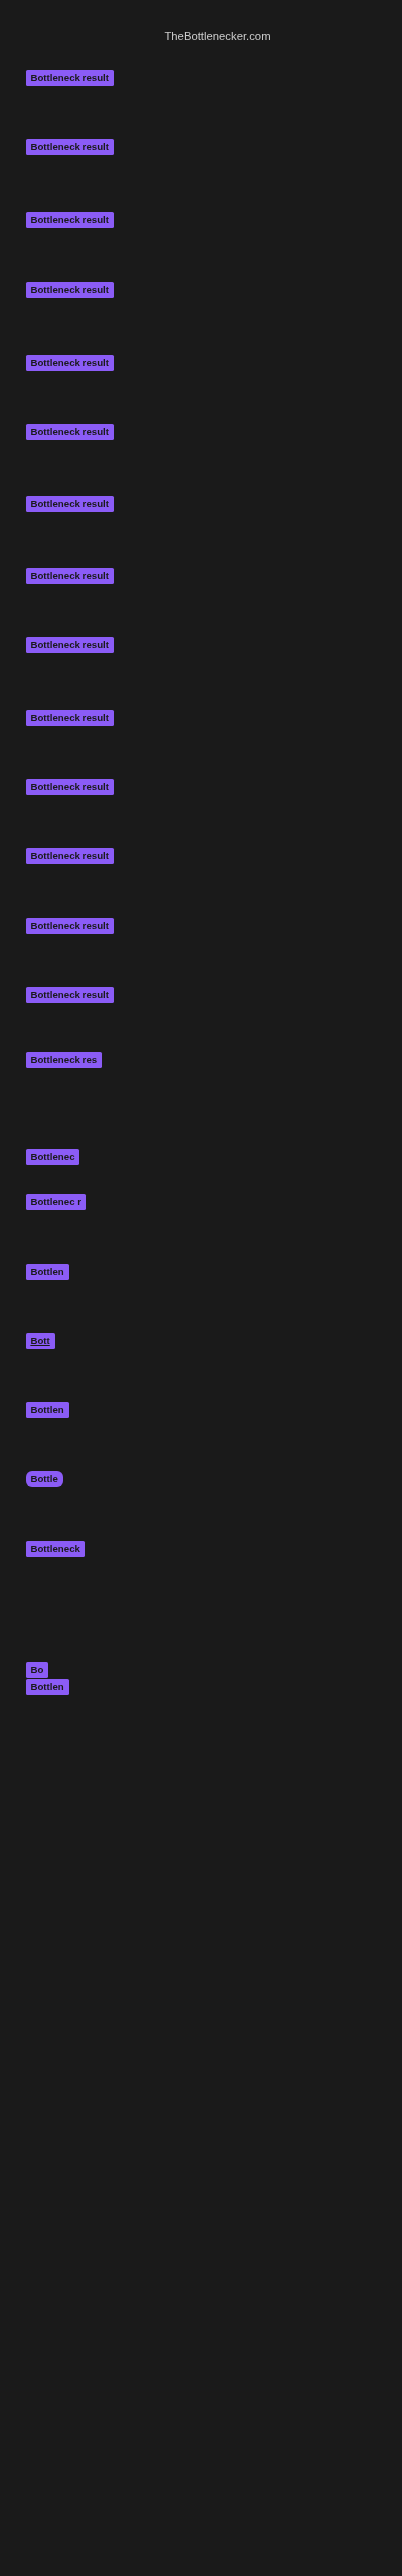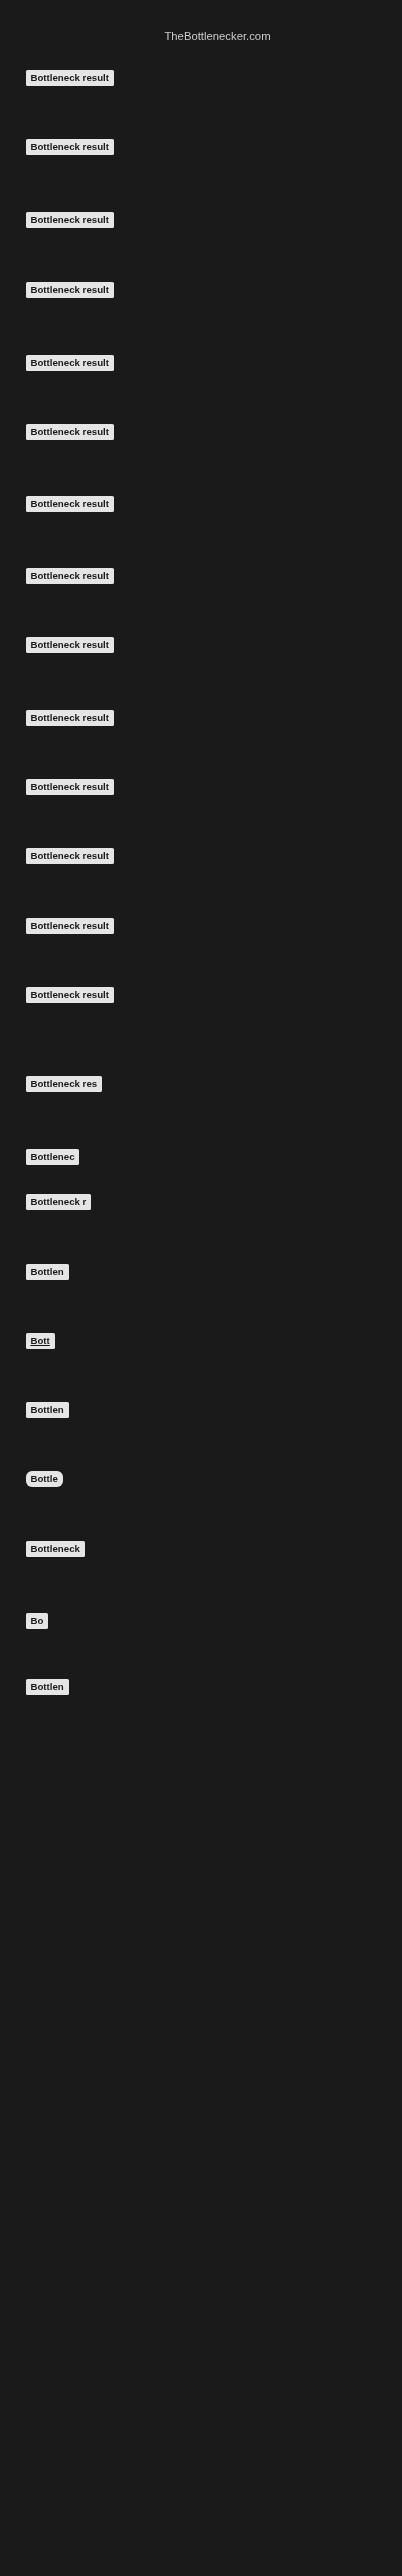--- a/index.html
+++ b/index.html
@@ -19,21 +19,21 @@
     .site-title {
       text-align: center;
       color: #cccccc;
       font-size: 11.3px;
       padding: 6.4px 0;
       font-weight: normal;
     }
 
     .bottleneck-badge {
       display: inline-block;
-      background-color: #e5e5e5;
+      background-color: #8b5cf6;
       color: #1a1a1a;
       font-size: 9.7px;
       font-weight: bold;
       padding: 2.4px 4.8px;
       border-radius: 1.6px;
       white-space: nowrap;
       overflow: hidden;
     }
   </style>
 </head>
@@ -54,24 +54,24 @@
     <div style="position: absolute; top: 331px; left: 1.6px;"><span class="bottleneck-badge" style="max-width: 97px;">Bottleneck result</span></div>
     <div style="position: absolute; top: 400px; left: 1.6px;"><span class="bottleneck-badge" style="max-width: 97px;">Bottleneck result</span></div>
     <div style="position: absolute; top: 472px; left: 1.6px;"><span class="bottleneck-badge" style="max-width: 97px;">Bottleneck result</span></div>
     <div style="position: absolute; top: 544px; left: 1.6px;"><span class="bottleneck-badge" style="max-width: 97px;">Bottleneck result</span></div>
     <div style="position: absolute; top: 613px; left: 1.6px;"><span class="bottleneck-badge" style="max-width: 97px;">Bottleneck result</span></div>
     <div style="position: absolute; top: 686px; left: 1.6px;"><span class="bottleneck-badge" style="max-width: 97px;">Bottleneck result</span></div>
     <div style="position: absolute; top: 755px; left: 1.6px;"><span class="bottleneck-badge" style="max-width: 97px;">Bottleneck result</span></div>
     <div style="position: absolute; top: 824px; left: 1.6px;"><span class="bottleneck-badge" style="max-width: 96px;">Bottleneck result</span></div>
     <div style="position: absolute; top: 894px; left: 1.6px;"><span class="bottleneck-badge" style="max-width: 96px;">Bottleneck result</span></div>
     <div style="position: absolute; top: 963px; left: 1.6px;"><span class="bottleneck-badge" style="max-width: 95px;">Bottleneck result</span></div>
-    <div style="position: absolute; top: 1052px; left: 1.6px;"><span class="bottleneck-badge" style="max-width: 77px;">Bottleneck res</span></div>
+    <div style="position: absolute; top: 1028px; left: 1.6px;"><span class="bottleneck-badge" style="max-width: 77px;">Bottleneck res</span></div>
     <div style="position: absolute; top: 1101px; left: 1.6px;"><span class="bottleneck-badge" style="max-width: 58px; margin-top: 24px;">Bottlenec</span></div>
-    <div style="position: absolute; top: 1170px; left: 1.6px;"><span class="bottleneck-badge" style="max-width: 68px;">Bottleneck r</span></div>
+    <div style="position: absolute; top: 1170px; left: 1.6px;"><span class="bottleneck-badge" style="max-width: 68px;">Bottlenec r</span></div>
     <div style="position: absolute; top: 1240px; left: 1.6px;"><span class="bottleneck-badge" style="max-width: 48px;">Bottlen</span></div>
     <div style="position: absolute; top: 1309px; left: 1.6px;"><span class="bottleneck-badge" style="max-width: 34px; text-decoration: underline;">Bott</span></div>
     <div style="position: absolute; top: 1378px; left: 1.6px;"><span class="bottleneck-badge" style="max-width: 48px;">Bottlen</span></div>
     <div style="position: absolute; top: 1447px; left: 1.6px;"><span class="bottleneck-badge" style="max-width: 42px; border-radius: 6px;">Bottle</span></div>
     <div style="position: absolute; top: 1517px; left: 1.6px;"><span class="bottleneck-badge" style="max-width: 63px;">Bottleneck</span></div>
-    <div style="position: absolute; top: 1589px; left: 1.6px; text-align: center;"><span class="bottleneck-badge" style="max-width: 22.5px;">Bo</span></div>
+    <div style="position: absolute; top: 1638px; left: 1.6px; text-align: center;"><span class="bottleneck-badge" style="max-width: 22.5px;">Bo</span></div>
     <div style="position: absolute; top: 1655px; left: 1.6px;"><span class="bottleneck-badge" style="max-width: 48px;">Bottlen</span></div>
   </div>
 
 
 </body></html>

